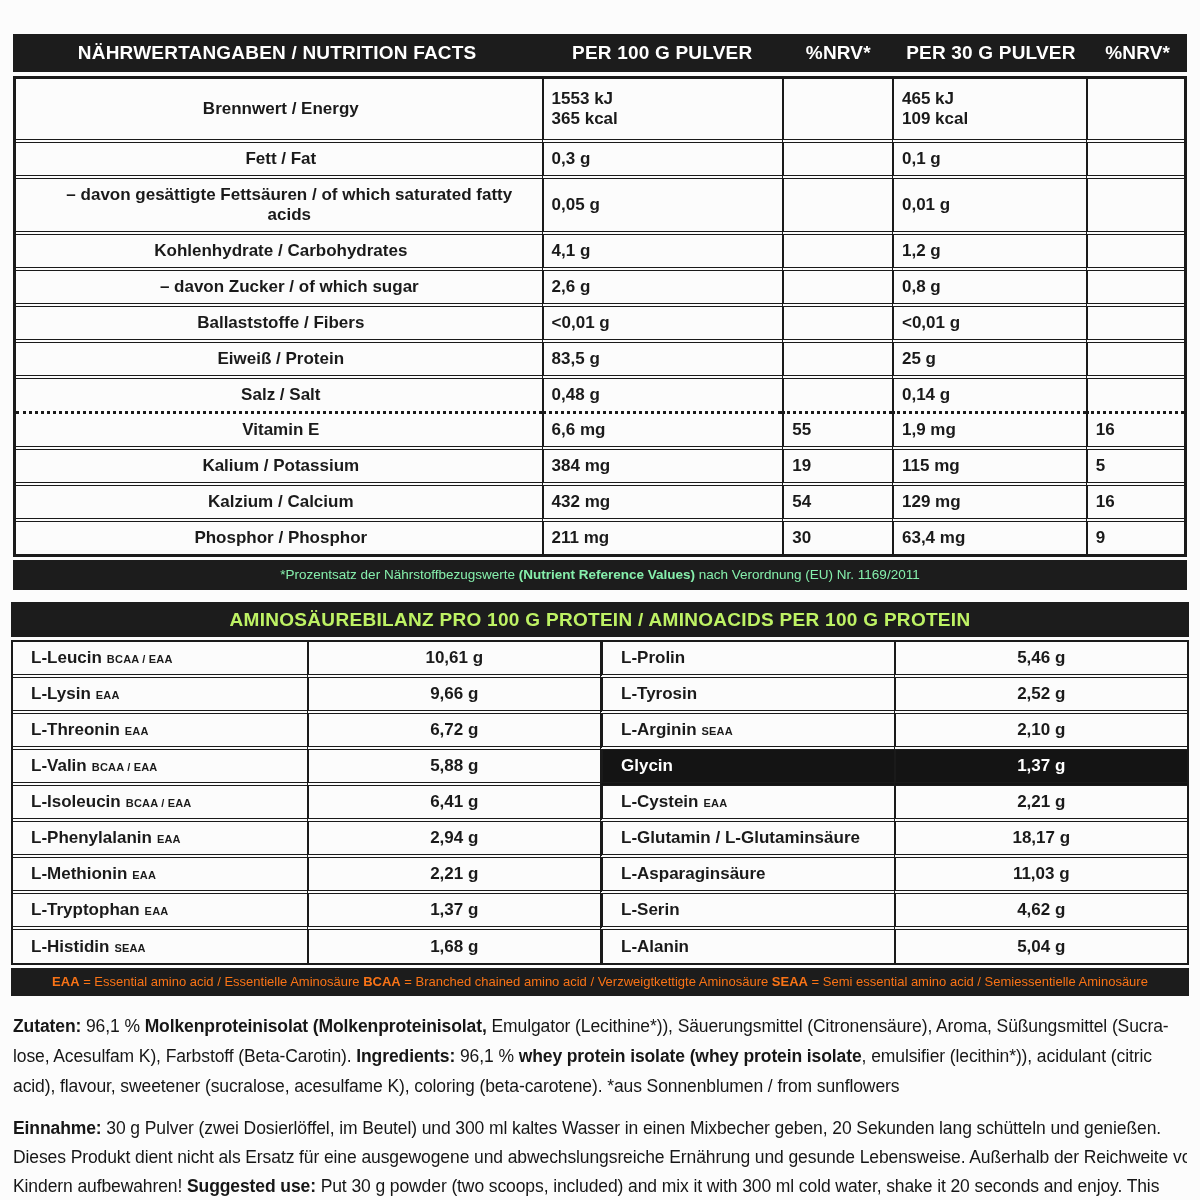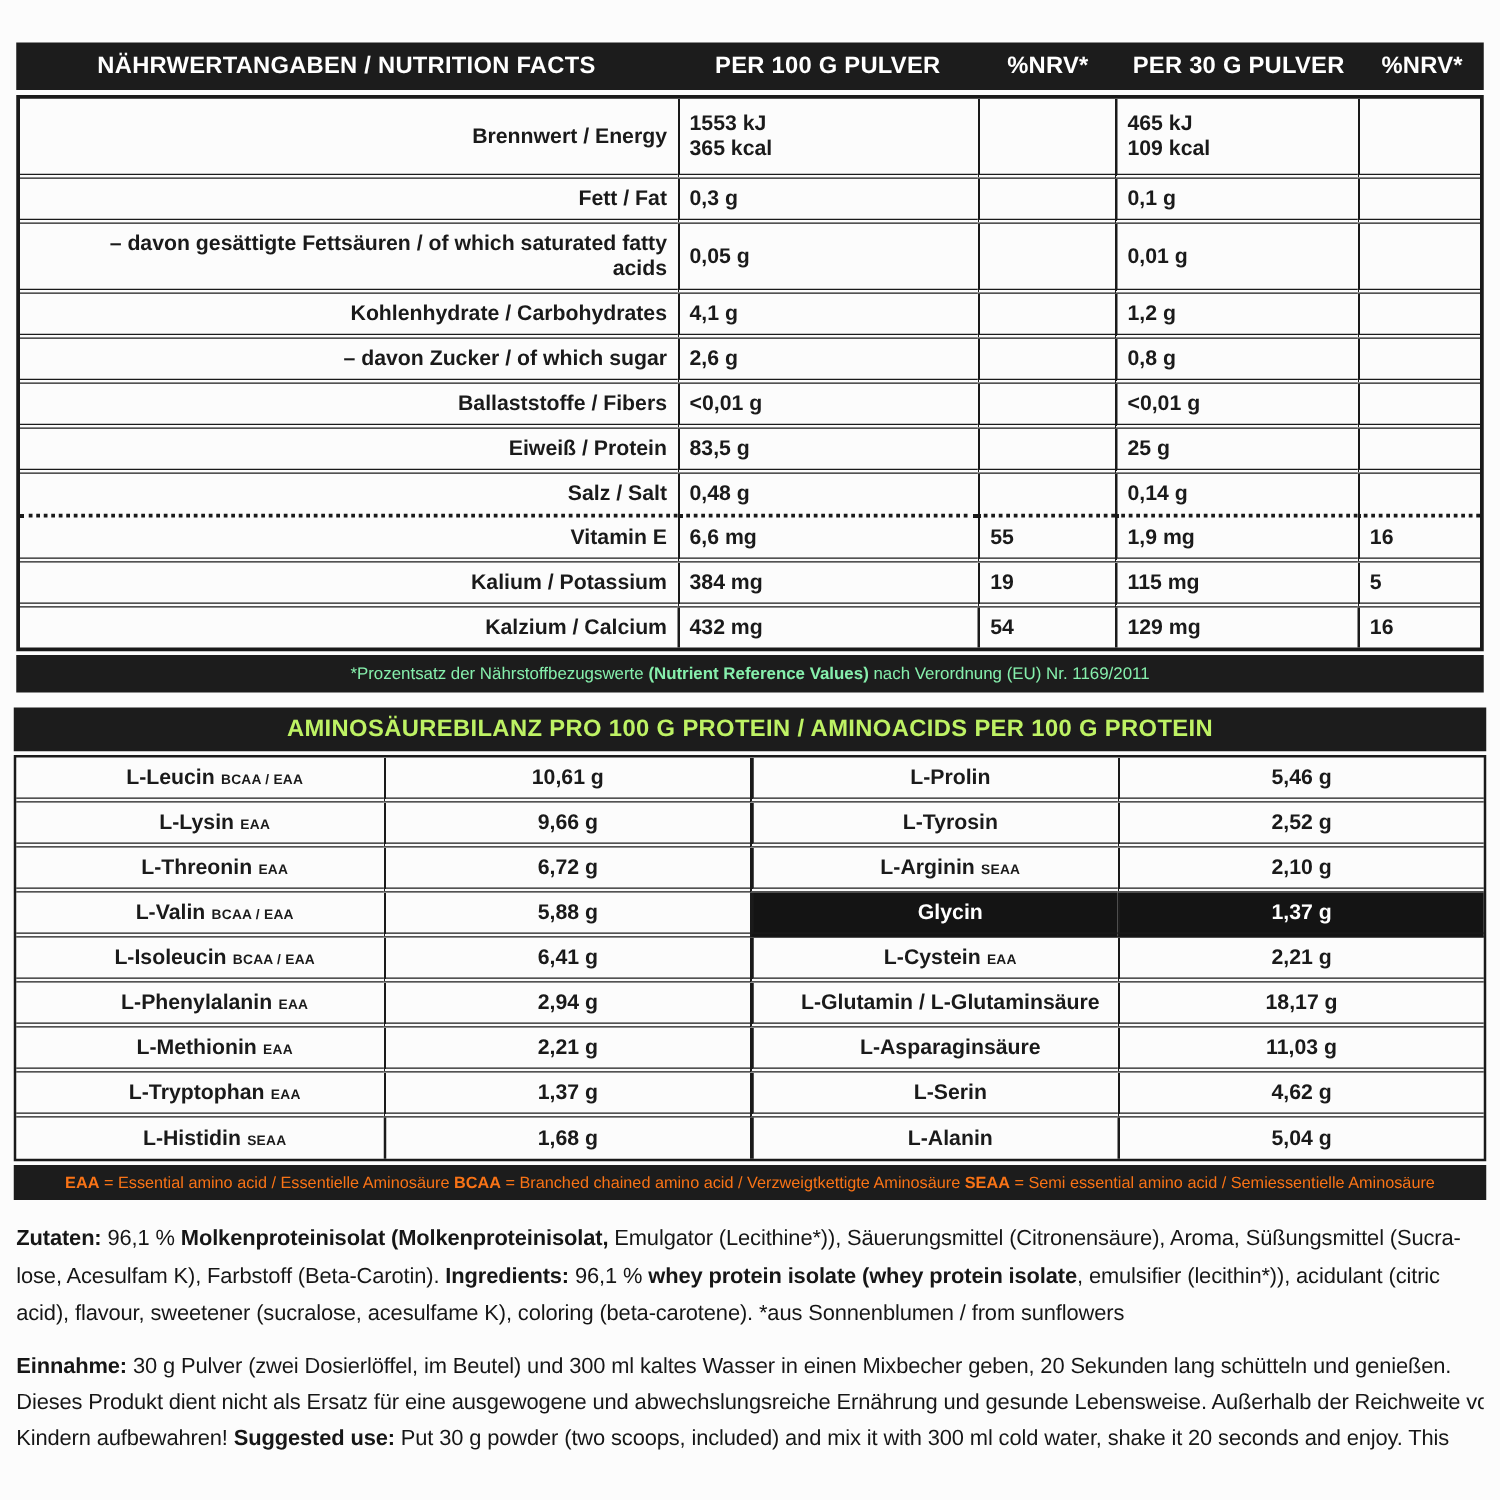--- a/index.html
+++ b/index.html
@@ -28,21 +28,21 @@
     width:100%;border-collapse:separate;border-spacing:0;
     border:3px solid var(--ink);margin-top:4px;table-layout:fixed;
   }
   .nt-table td{
     border-bottom:4px double var(--ink);
     font-weight:bold;font-size:17px;padding:6px 8px;vertical-align:middle;
   }
   .nt-table td + td{border-left:2px solid var(--ink);}
   .nt-table tr.dashed td{border-bottom:3px dotted var(--ink);}
   .nt-table tr:last-child td{border-bottom:none;}
-  .nt-table td.lbl{text-align:right;padding-left:12px;}
+  .nt-table td.lbl{text-align:center;padding-left:12px;}
   .nt-table td.lbl.indent{padding-left:29px;}
   .nt-table tr.tall td{padding-top:10px;padding-bottom:10px;}
   .vline{line-height:20px;}
   .nt-foot{
     background:var(--bar);color:#86efac;text-align:center;
     height:30px;line-height:30px;font-size:13.5px;margin-top:3px;
   }
 
   
   .am{margin:12px 11px 0;}
@@ -53,21 +53,21 @@
   .am-table{
     width:100%;border-collapse:separate;border-spacing:0;
     border:2px solid var(--ink);margin-top:3px;table-layout:fixed;
   }
   .am-table td{
     border-bottom:4px double var(--ink);
     font-size:17px;font-weight:bold;padding:6px 8px;height:33px;
     vertical-align:middle;
   }
   .am-table tr:last-child td{border-bottom:none;}
-  .am-table td.am-name{text-align:center;padding-left:32px;}
+  .am-table td.am-name{text-align:left;padding-left:18px;}
   .am-table td.am-val{text-align:center;border-left:2px solid var(--ink);}
   .am-table td.am-name.second{border-left:3px solid var(--ink);}
   .am-table td.hl{background:var(--hl);color:#fff;}
   .tag{font-size:11px;font-weight:bold;margin-left:5px;letter-spacing:.2px;}
   .am-legend{
     background:var(--bar);color:#f97316;text-align:center;
     font-size:13px;height:28px;line-height:28px;margin-top:3px;
   }
 
   
@@ -215,20 +215,31 @@
             <td class="lbl">Kalzium / Calcium</td>
             <td>
               <div class="vline">432 mg</div>
             </td>
             <td>54</td>
             <td>
               <div class="vline">129 mg</div>
             </td>
             <td>16</td>
           </tr>
+          <tr>
+            <td class="lbl">Phosphor / Phosphor</td>
+            <td>
+              <div class="vline">211 mg</div>
+            </td>
+            <td>30</td>
+            <td>
+              <div class="vline">63,4 mg</div>
+            </td>
+            <td>9</td>
+          </tr>
         </tbody>
     </table>
     <div class="nt-foot" id="nt-foot"><span>*Prozentsatz der Nährstoffbezugswerte </span><span class="b">(Nutrient Reference Values)</span><span> nach Verordnung (EU) Nr. 1169/2011</span></div>
   </section>
 
   <section class="am">
     <div class="am-header">AMINOSÄUREBILANZ PRO 100 G PROTEIN / AMINOACIDS PER 100 G PROTEIN</div>
     <table class="am-table">
       <colgroup>
         <col style="width:25%">

